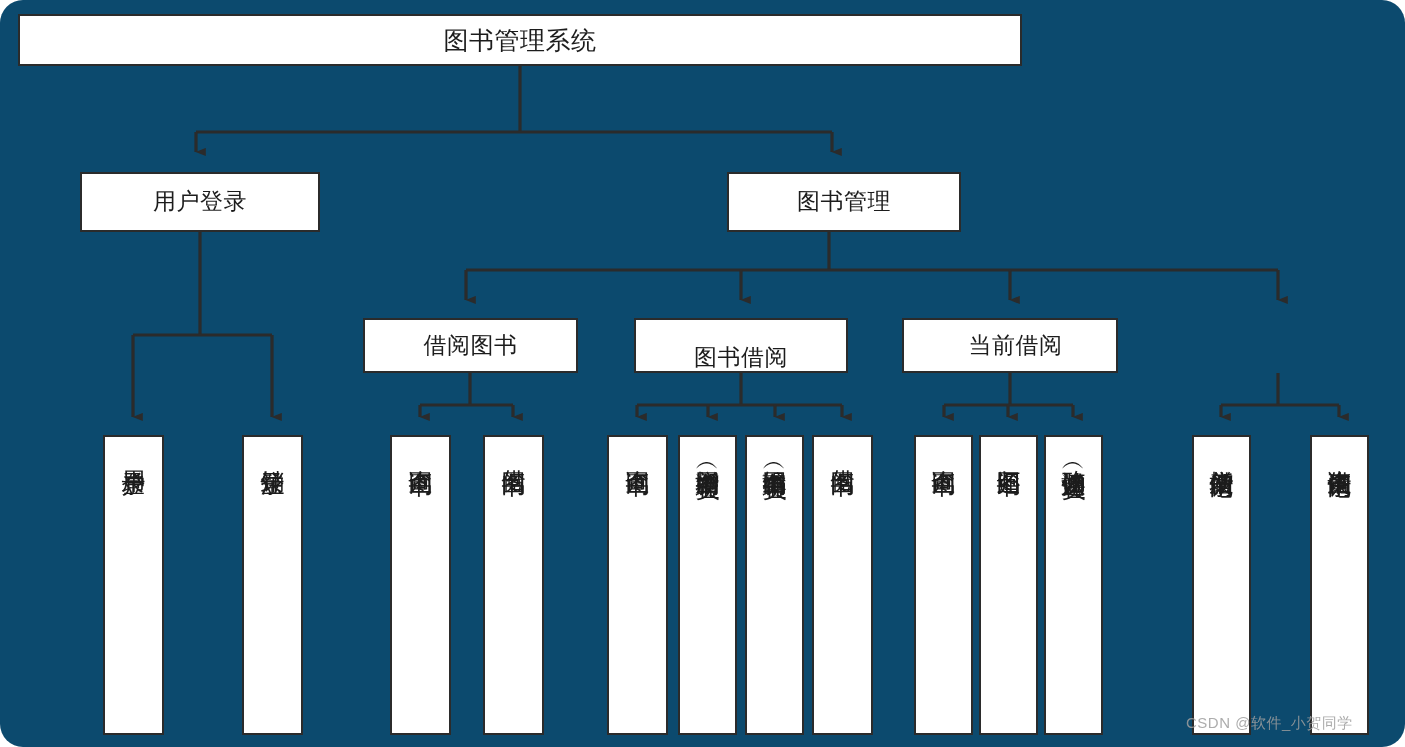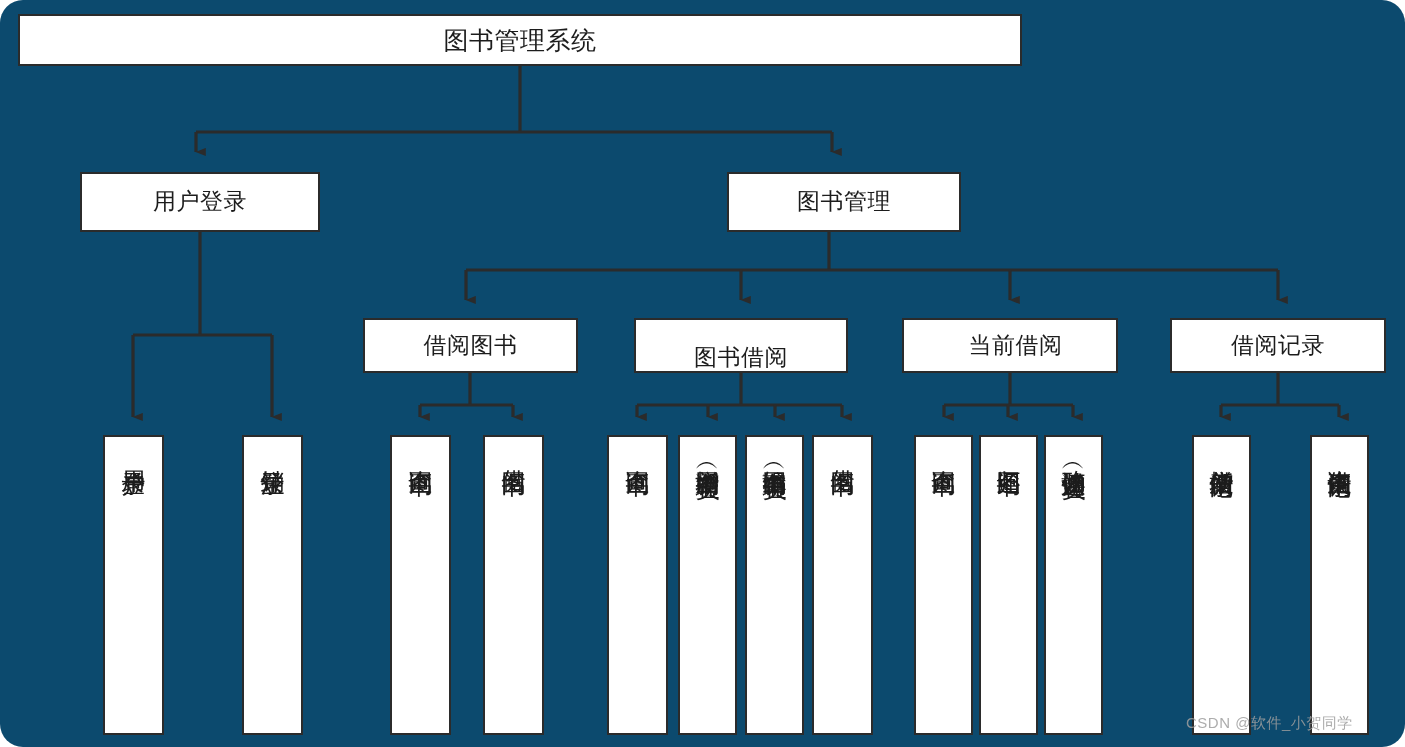--- a/index.html
+++ b/index.html
@@ -146,23 +146,20 @@
 
   <div class="node level2" style="left:363px; top:318px; width:215px; height:55px;">
     <span class="label">借阅图书</span>
   </div>
   <div class="node level2" style="left:634px; top:318px; width:214px; height:55px;align-items:flex-end;">
     <span class="label">图书借阅</span>
   </div>
   <div class="node level2" style="left:902px; top:318px; width:216px; height:55px;padding-left:11px;">
     <span class="label">当前借阅</span>
   </div>
-  <div class="node level2" style="left:1170px; top:318px; width:216px; height:55px;">
-    <span class="label">借阅记录</span>
-  </div>
 
   <div class="node leaf" style="left:103px; top:435px; width:61px; height:300px;">
     <span class="label">用户登录</span>
   </div>
   <div class="node leaf" style="left:242px; top:435px; width:61px; height:300px;">
     <span class="label">注销登录</span>
   </div>
 
   <div class="node leaf" style="left:390px; top:435px; width:61px; height:300px;">
     <span class="label">查询图书</span>

